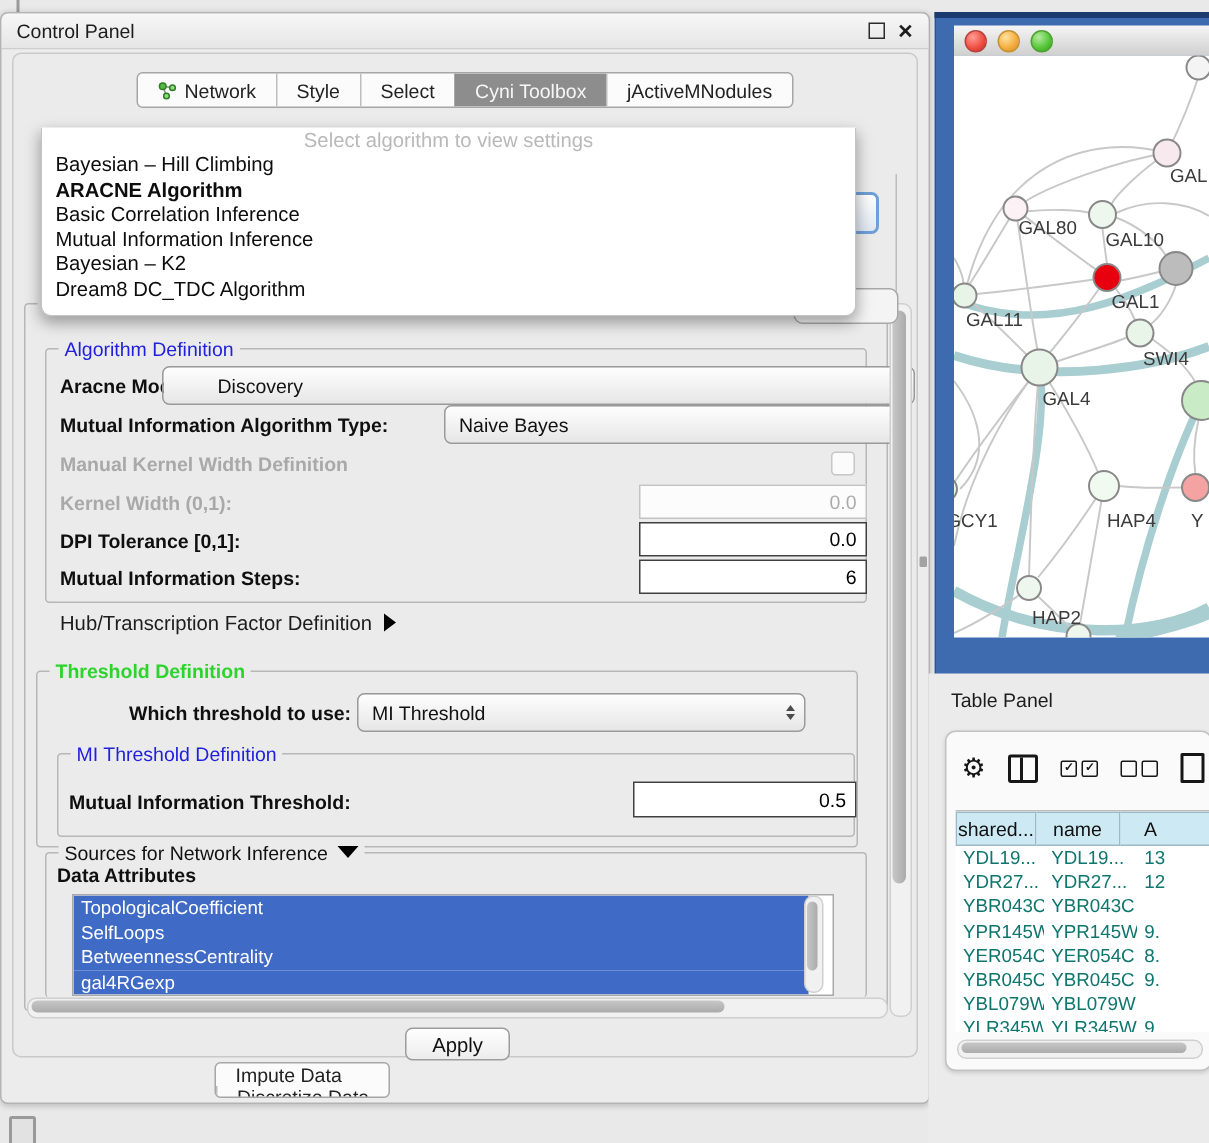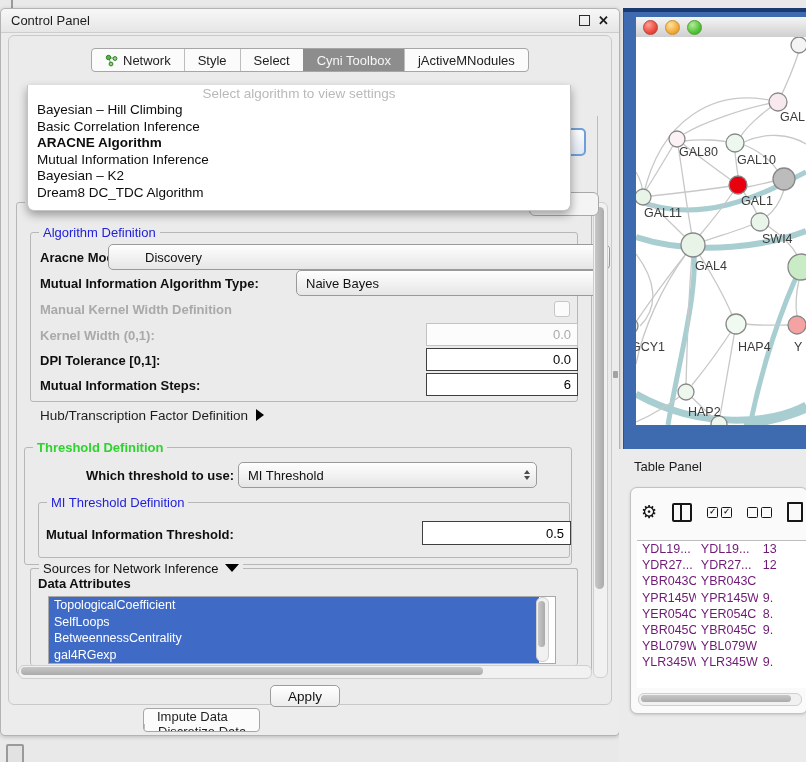--- a/index.html
+++ b/index.html
@@ -96,21 +96,21 @@
   .cbpair{display:flex;gap:3px;}
   .cbx{width:9px;height:9px;border:1.5px solid #161616;border-radius:1.5px;font-size:8px;line-height:8px;
        color:#161616;text-align:center;font-weight:bold;}
   .pageicon{width:12px;height:16px;border:2px solid #161616;border-radius:1px;}
   .tp-table{position:absolute;left:6px;top:52px;width:170px;height:147px;overflow:hidden;background:#fff;
             border-top:1px solid #bdbdbd;}
   .tp-hrow{display:flex;height:23px;}
   .tp-hcell{background:#cde9f3;border:1px solid #9fb9c4;border-left:none;font-size:13px;color:#111;
             display:flex;align-items:center;justify-content:center;overflow:hidden;white-space:nowrap;}
   .tp-hcell:first-child{border-left:1px solid #9fb9c4;}
-  .tp-row{display:flex;height:16.2px;font-size:12.5px;color:#701a75;}
+  .tp-row{display:flex;height:16.2px;font-size:12.5px;color:#0f766e;}
   .tp-cell{overflow:hidden;white-space:nowrap;padding-left:5px;line-height:16.2px;}
   .splitter-mark{position:absolute;left:613px;top:371px;width:5px;height:7px;background:#a3a3a3;border-radius:1px;}
   .topmark{position:absolute;left:11px;top:0;width:2px;height:8px;background:#9a9a9a;}
   .corner-icon{position:absolute;left:6px;top:744px;width:14px;height:20px;border:2px solid #9a9a9a;
                border-radius:2px;background:#e2e2e2;}
   svg text{font-family:"Liberation Sans",sans-serif;}
 </style>
 </head>
 <body>
 
@@ -156,22 +156,22 @@
       </div>
 
       <div class="frag-spin"></div>
       <div class="frag-line"></div>
       <div class="frag-combo"></div>
 
       <div class="dd-overlay">
         <div class="dd-prompt">Select algorithm to view settings</div>
         <div id="algo-items">
             <div class="dd-item">Bayesian – Hill Climbing</div>
+            <div class="dd-item bold">ARACNE Algorithm</div>
             <div class="dd-item">Basic Correlation Inference</div>
-            <div class="dd-item bold">ARACNE Algorithm</div>
             <div class="dd-item">Mutual Information Inference</div>
             <div class="dd-item">Bayesian – K2</div>
             <div class="dd-item">Dream8 DC_TDC Algorithm</div>
           </div>
       </div>
 
       <div class="gbox" style="left:7px;top:166px;width:574px;height:470px;">
         <span class="gtitle">Cyni Algorithm Settings</span>
       </div>
 
@@ -360,20 +360,25 @@
             <span class="cbx">✓</span>
             <span class="cbx">✓</span>
           </span>
         <span class="cbpair">
             <span class="cbx"></span>
             <span class="cbx"></span>
           </span>
         <span class="pageicon"></span>
       </div>
       <div class="tp-table" id="tp-table">
+          <div class="tp-hrow">
+            <div class="tp-hcell" style="width: 72px;">shared...</div>
+            <div class="tp-hcell" style="width: 76px;">name</div>
+            <div class="tp-hcell" style="width: 60px; justify-content: flex-start; padding-left: 16px;">A</div>
+          </div>
           <div class="tp-row">
             <div class="tp-cell" style="width: 67px;">YDL19...</div>
             <div class="tp-cell" style="width: 71px;">YDL19...</div>
             <div class="tp-cell" style="width: 55px;">13</div>
           </div>
           <div class="tp-row">
             <div class="tp-cell" style="width: 67px;">YDR27...</div>
             <div class="tp-cell" style="width: 71px;">YDR27...</div>
             <div class="tp-cell" style="width: 55px;">12</div>
           </div>

